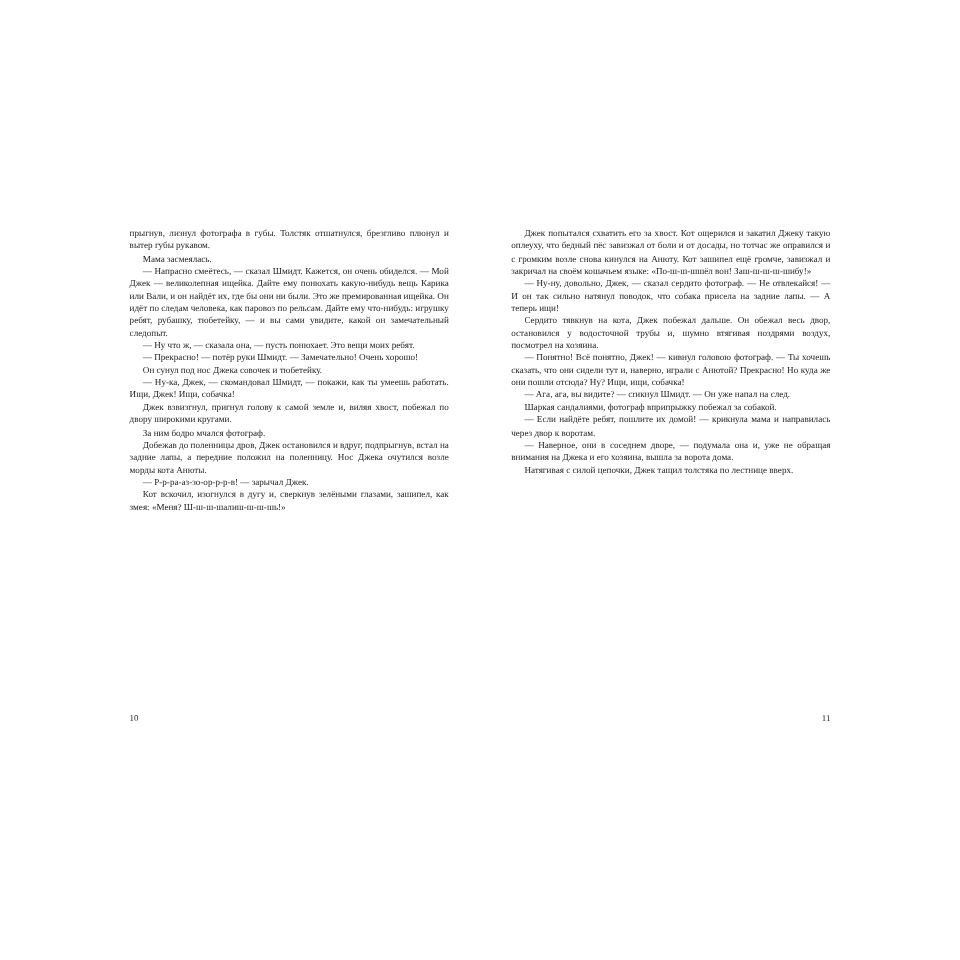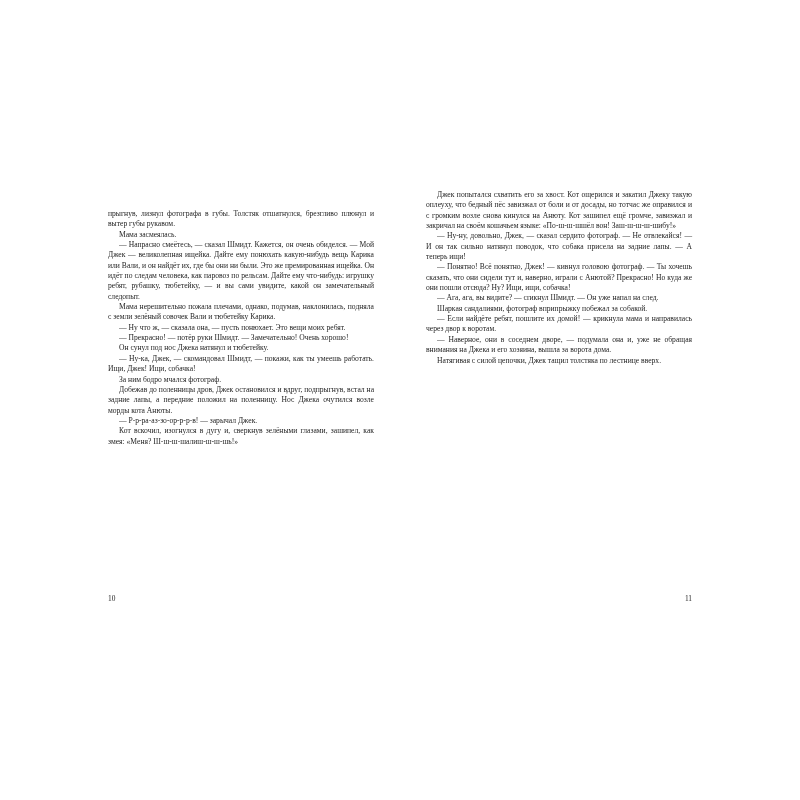--- a/index.html
+++ b/index.html
@@ -42,21 +42,20 @@
     text-justify: inter-word;
     color: #1d1d1d;
     hyphens: manual;
   }
   .text-col p {
     margin: 0;
     text-indent: 11px;
   }
   .text-col p.noindent {
     text-indent: 0;
-    margin-top: 19px;
   }
   .folio {
     position: absolute;
     top: 404px;
     width: 100%;
     text-align: left;
     font-size: 7.4px;
     color: #1d1d1d;
   }
   .page-right .folio { text-align: right; font-family: Liberation Serif, serif; }
@@ -66,37 +65,38 @@
 
 <div class="page-spread">
 
   <div class="book-area">
 
     <div class="page page-left">
       <div class="text-col">
         <p class="noindent">прыгнув, лизнул фотографа в губы. Толстяк отшатнулся, брезгливо плюнул и вытер губы рукавом.</p>
         <p>Мама засмеялась.</p>
         <p>— Напрасно смеётесь, — сказал Шмидт. Кажется, он очень обиделся. — Мой Джек — великолепная ищейка. Дайте ему понюхать какую-нибудь вещь Карика или Вали, и он найдёт их, где бы они ни были. Это же премированная ищейка. Он идёт по следам человека, как паровоз по рельсам. Дайте ему что-нибудь: игрушку ребят, рубашку, тюбетейку, — и вы сами увидите, какой он замечательный следопыт.</p>
-        <p>Мама нерешительно пожала плечами, однако, подумав, наклонилась, подняла с земли зелёный совочек Вали и тюбетейку Карика.</p>
         <p>— Ну что ж, — сказала она, — пусть понюхает. Это вещи моих ребят.</p>
         <p>— Прекрасно! — потёр руки Шмидт. — Замечательно! Очень хорошо!</p>
-        <p>Он сунул под нос Джека натянул и тюбетейку.</p>
+        <p>Он сунул под нос Джека совочек и тюбетейку.</p>
         <p>— Ну-ка, Джек, — скомандовал Шмидт, — покажи, как ты умеешь работать. Ищи, Джек! Ищи, собачка!</p>
+        <p>Джек взвизгнул, пригнул голову к самой земле и, виляя хвост, побежал по двору широкими кругами.</p>
         <p>За ним бодро мчался фотограф.</p>
         <p>Добежав до поленницы дров, Джек остановился и вдруг, подпрыгнув, встал на задние лапы, а передние положил на поленницу. Нос Джека очутился возле морды кота Анюты.</p>
         <p>— Р-р-ра-аз-зо-ор-р-р-в! — зарычал Джек.</p>
         <p>Кот вскочил, изогнулся в дугу и, сверкнув зелёными глазами, зашипел, как змея: «Меня? Ш-ш-ш-шалиш-ш-ш-шь!»</p>
       </div>
       <div class="folio">10</div>
     </div>
 
     <div class="page page-right">
       <div class="text-col">
         <p>Джек попытался схватить его за хвост. Кот ощерился и закатил Джеку такую оплеуху, что бедный пёс завизжал от боли и от досады, но тотчас же оправился и с громким возле снова кинулся на Анюту. Кот зашипел ещё громче, завизжал и закричал на своём кошачьем языке: «По-ш-ш-шшёл вон! Заш-ш-ш-ш-шибу!»</p>
         <p>— Ну-ну, довольно, Джек, — сказал сердито фотограф. — Не отвлекайся! — И он так сильно натянул поводок, что собака присела на задние лапы. — А теперь ищи!</p>
+        <p>Сердито тявкнув на кота, Джек побежал дальше. Он обежал весь двор, остановился у водосточной трубы и, шумно втягивая ноздрями воздух, посмотрел на хозяина.</p>
         <p>— Понятно! Всё понятно, Джек! — кивнул головою фотограф. — Ты хочешь сказать, что они сидели тут и, наверно, играли с Анютой? Прекрасно! Но куда же они пошли отсюда? Ну? Ищи, ищи, собачка!</p>
         <p>— Ага, ага, вы видите? — crикнул Шмидт. — Он уже напал на след.</p>
         <p>Шаркая сандалиями, фотограф вприпрыжку побежал за собакой.</p>
         <p>— Если найдёте ребят, пошлите их домой! — крикнула мама и направилась через двор к воротам.</p>
         <p>— Наверное, они в соседнем дворе, — подумала она и, уже не обращая внимания на Джека и его хозяина, вышла за ворота дома.</p>
         <p>Натягивая с силой цепочки, Джек тащил толстяка по лестнице вверх.</p>
       </div>
       <div class="folio">11</div>
     </div>
 

